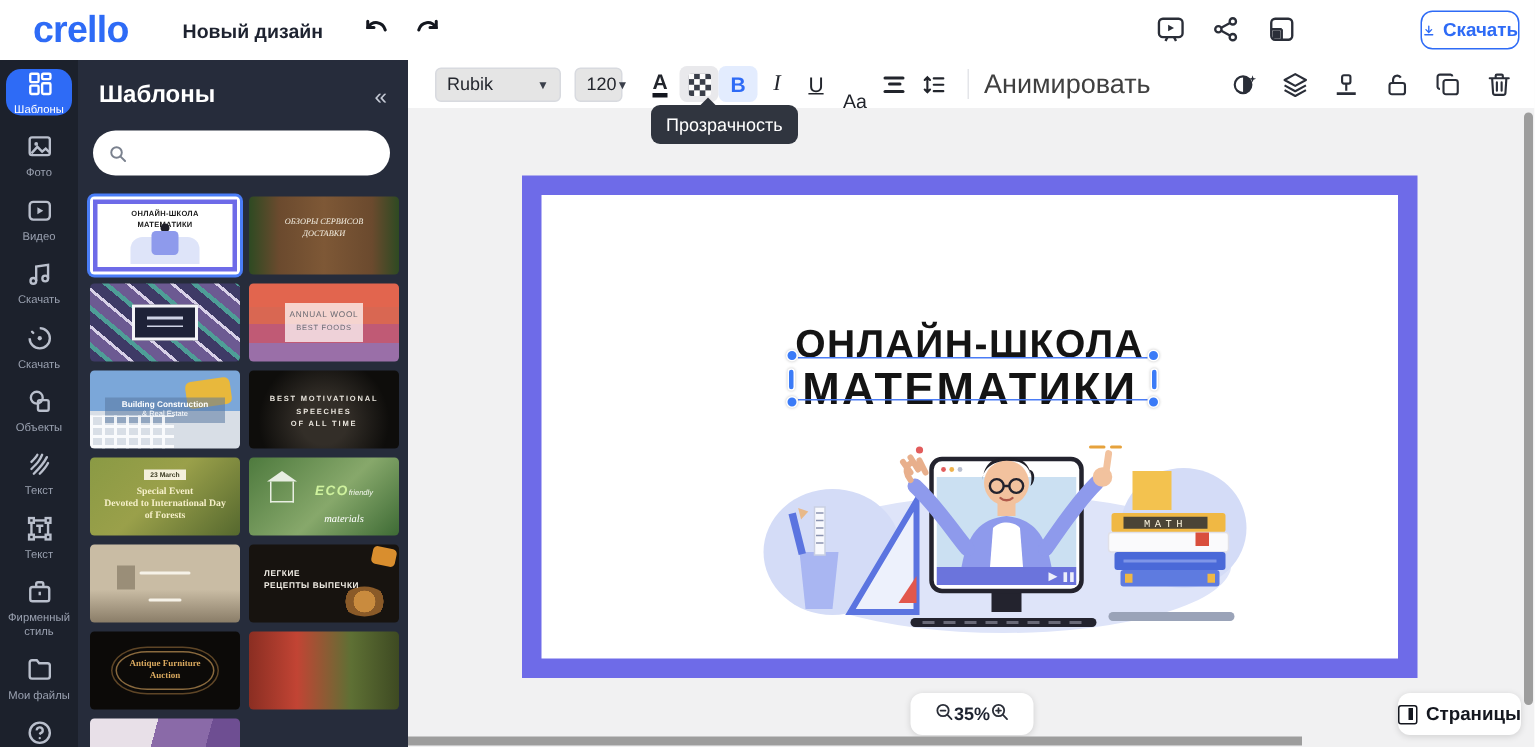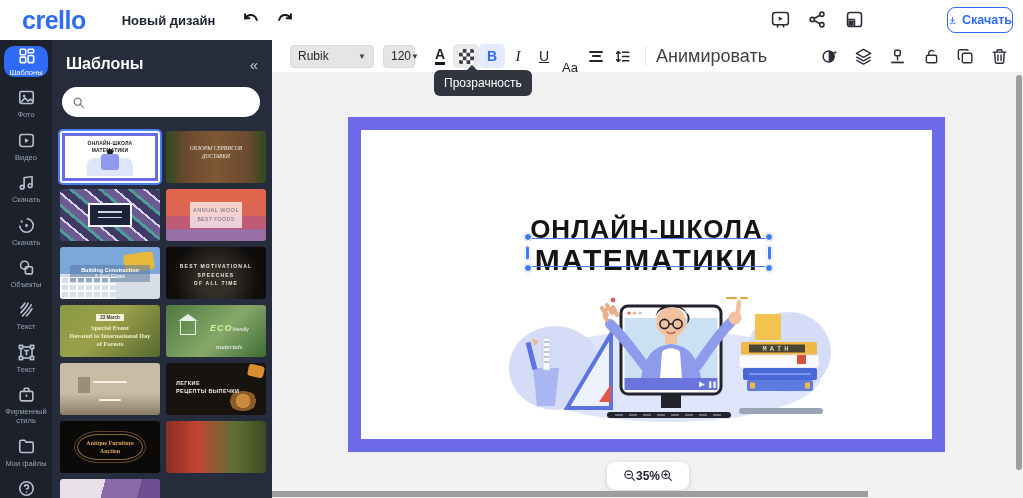--- a/index.html
+++ b/index.html
@@ -536,16 +536,20 @@
     </div>
     <div class="zoom-val">35%</div>
     <div class="zico">
       <svg viewBox="0 0 24 24" fill="none" stroke="currentColor" stroke-width="2.2" stroke-linecap="round">
           <circle cx="10.5" cy="10.5" r="7"></circle>
           <path d="M16 16 L21 21 M7.5 10.5 L13.5 10.5 M10.5 7.5 L10.5 13.5"></path>
         </svg>
     </div>
   </div>
 
+  <button class="pages-btn">
+    <span class="pages-ico"></span>
+    <span>Страницы</span>
+  </button>
 
   <div class="hscroll"></div>
   <div class="vscroll"></div>
 </div>
 
 </body></html>

